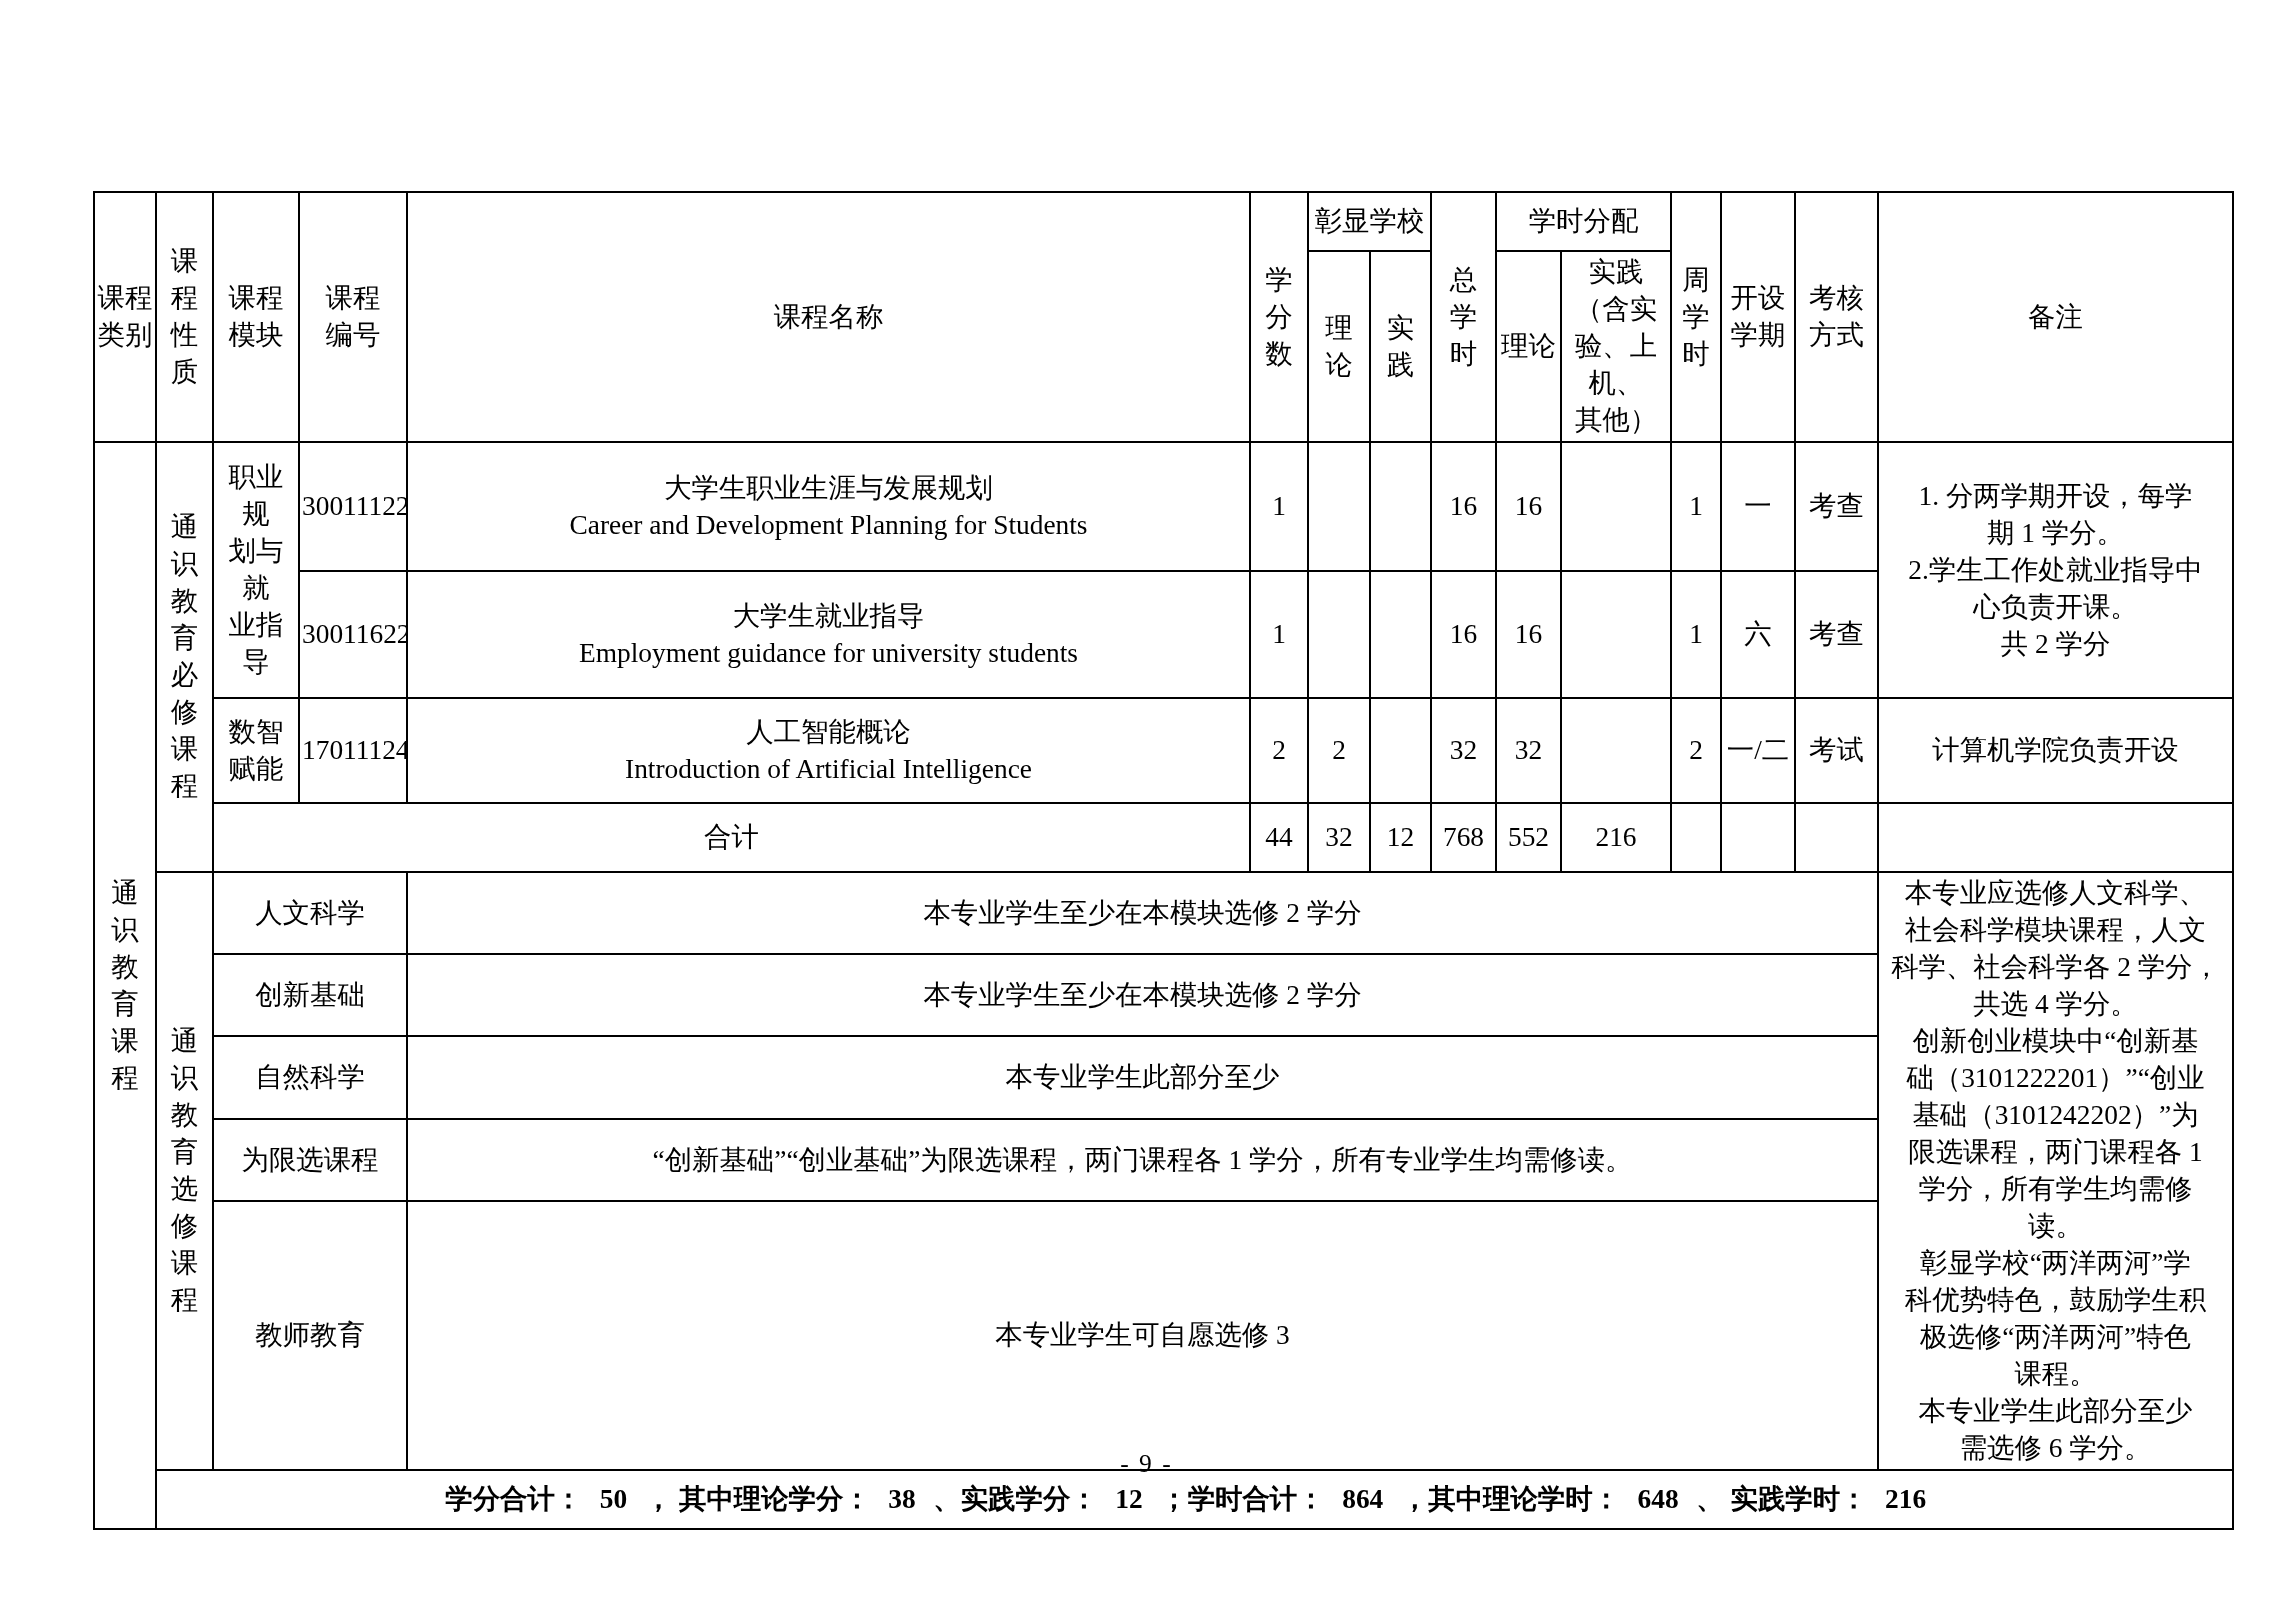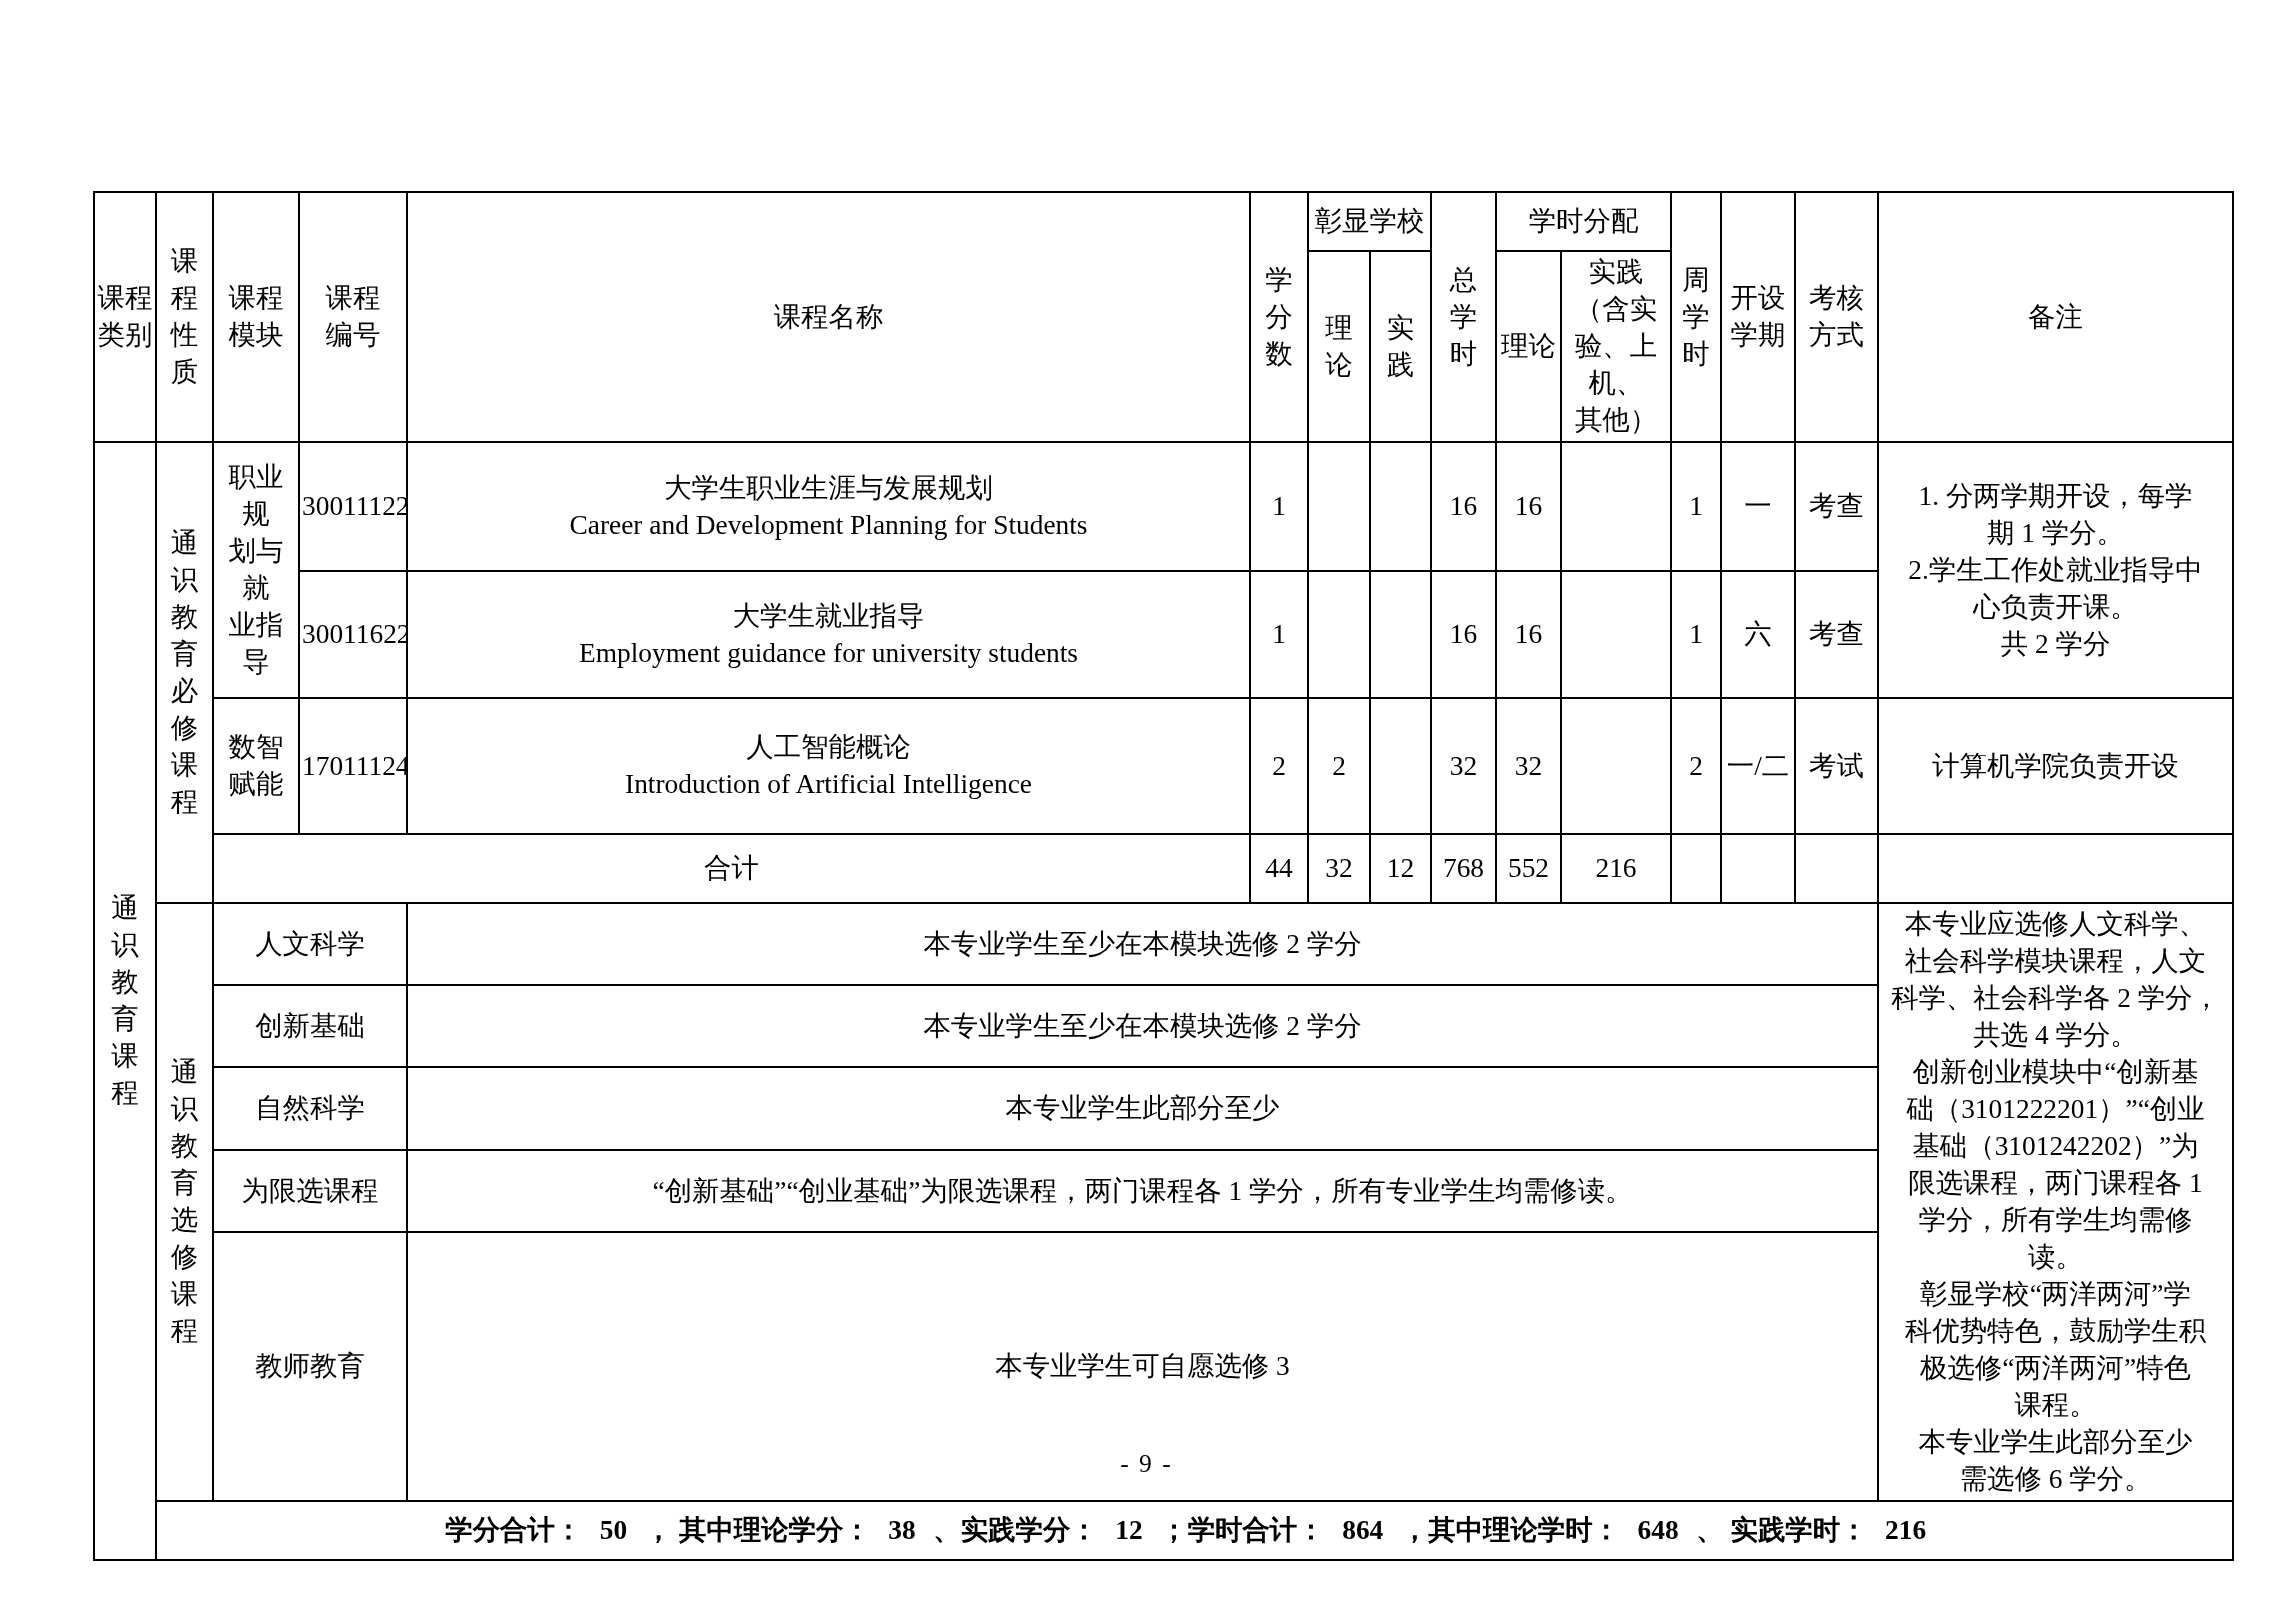--- a/index.html
+++ b/index.html
@@ -143,21 +143,21 @@
       <td></td>
       <td></td>
       <td>16</td>
       <td>16</td>
       <td></td>
       <td>1</td>
       <td>六</td>
       <td>考查</td>
     </tr>
 
-    <tr style="height:136px">
+    <tr style="height:105px">
       <td class="pre">数智
 赋能</td>
       <td>1701112401</td>
       <td class="pre">人工智能概论
 Introduction of Artificial Intelligence</td>
       <td>2</td>
       <td>2</td>
       <td></td>
       <td>32</td>
       <td>32</td>

